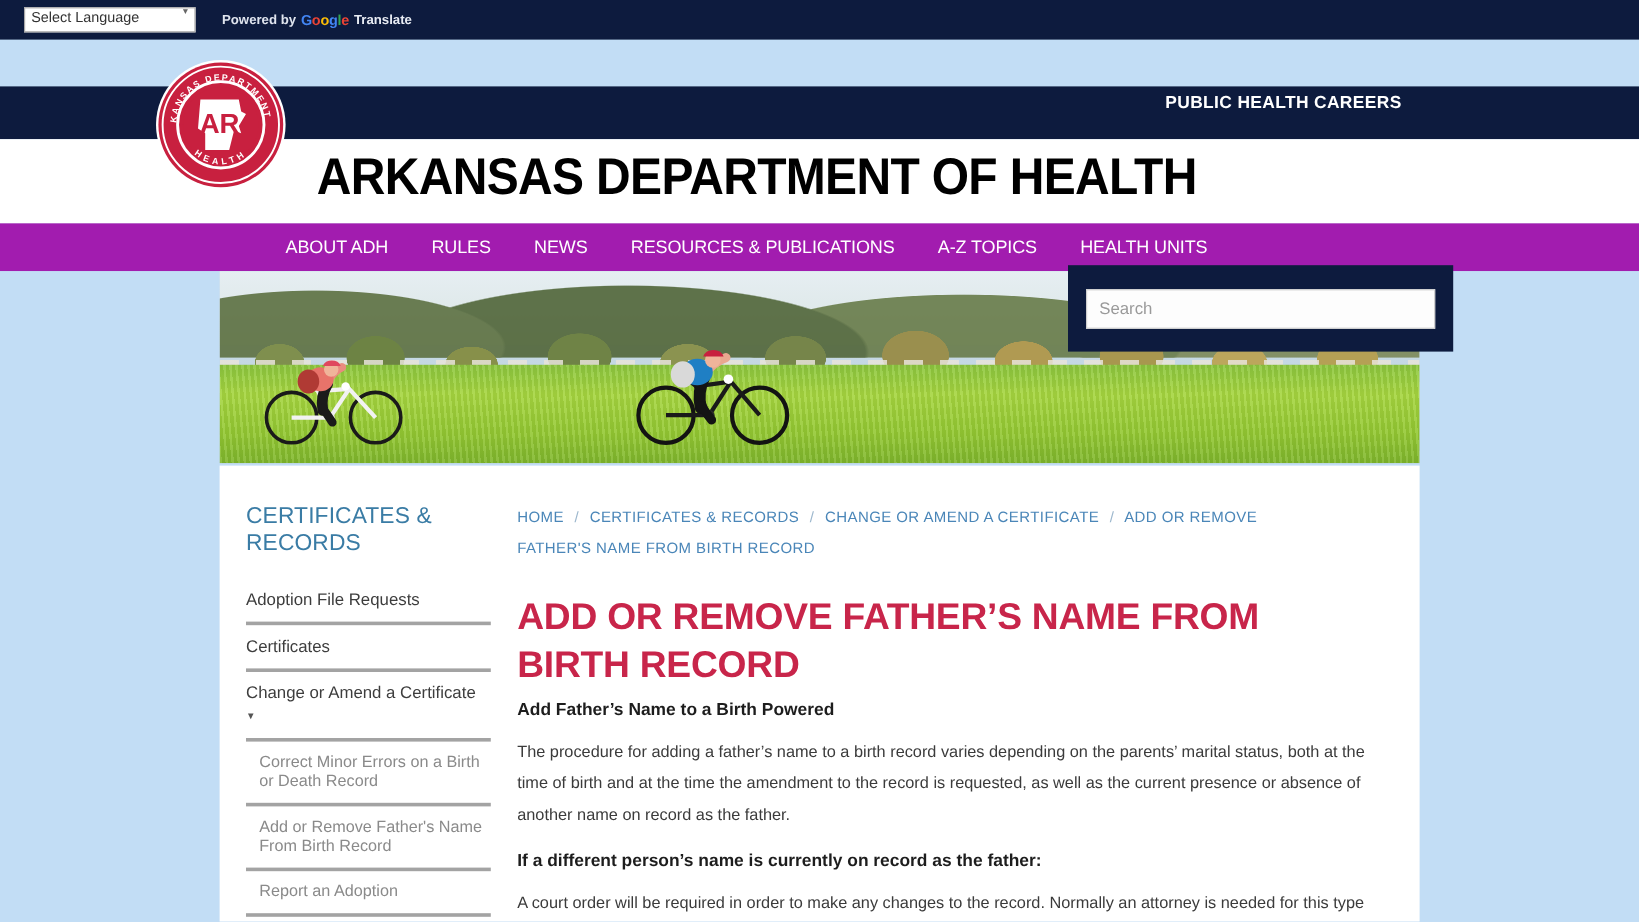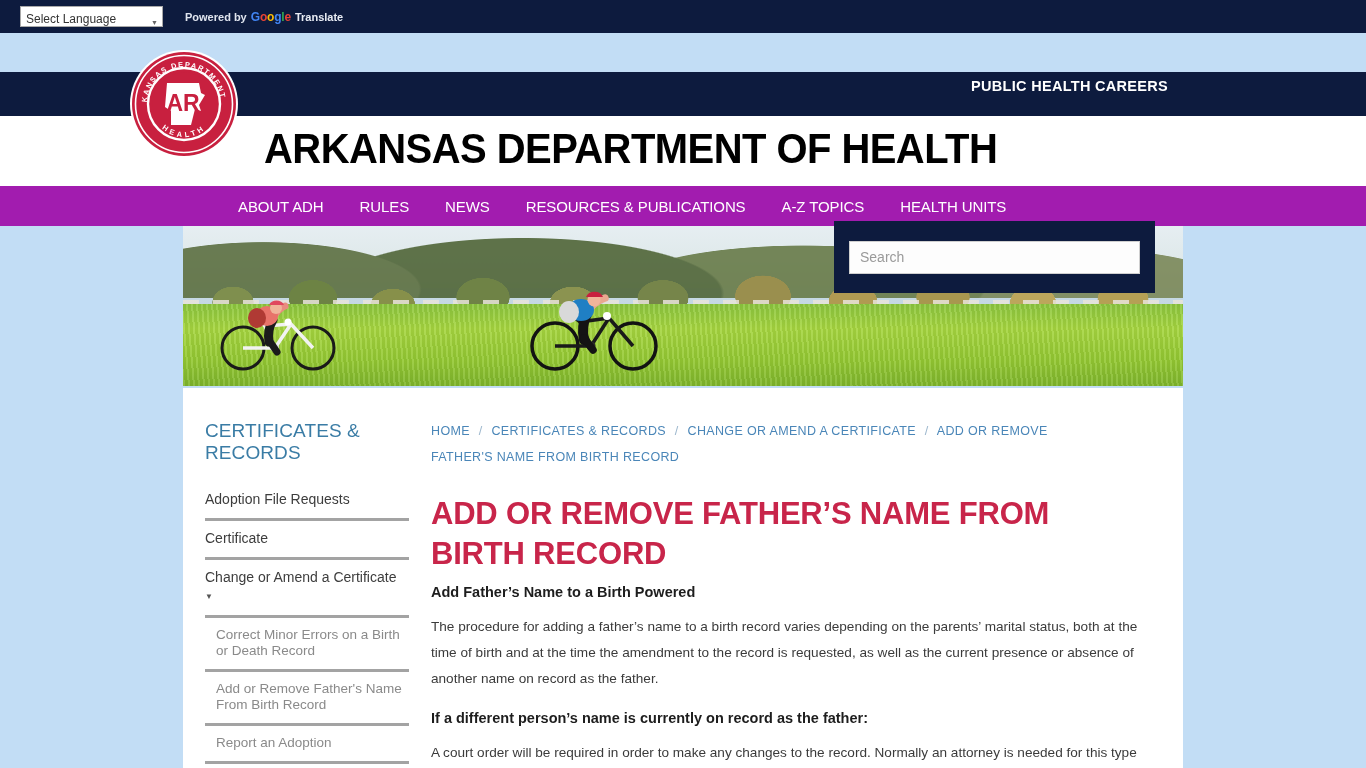--- a/index.html
+++ b/index.html
@@ -16,21 +16,21 @@
     height: 33px;
     background: #0d1b3e;
     display: flex;
     align-items: center;
     padding-left: 20px;
   }
   .lang-select {
     width: 143px; height: 21px;
     background: #fff;
     border: 1px solid #a9a9a9;
-    display: flex; align-items: flex-end;
+    display: flex; align-items: flex-start;
     justify-content: space-between;
     padding: 0 4px 0 5px;
     font-size: 12px;
     color: #333;
   }
   .lang-select .caret {
     font-size: 7px; color: #666; line-height: 1;
   }
   .powered-by {
     margin-left: 22px;
@@ -162,21 +162,21 @@
     background: repeating-linear-gradient(85deg, rgba(255,255,255,.10) 0 2px, rgba(0,0,0,.05) 2px 5px);
   }
 
   .cyclist { position: absolute; bottom: 12px; }
   .c1 { left: 30px; }
   .c2 { left: 340px; }
 
   
   .search-panel {
     position: absolute;
-    left: 834px; top: -5px;
+    left: 890px; top: -5px;
     width: 321px; height: 72px;
     background: #0d1b3e;
     z-index: 30;
     display: flex;
     align-items: center;
     justify-content: center;
   }
   .search-input {
     width: 291px; height: 33px;
     background: #fdfdfd;
@@ -365,21 +365,21 @@
 
 <div class="container">
 
   <aside class="sidebar">
     <div class="sidebar-title">CERTIFICATES &amp; RECORDS</div>
 
     <div class="side-item">
       <span>Adoption File Requests</span>
     </div>
     <div class="side-item">
-      <span>Certificate</span>
+      <span>Certificates</span>
     </div>
     <div class="side-item">
       <span>Change or Amend a Certificate</span>
       <span class="caret caret-line">▼</span>
     </div>
     <div class="side-item sub">
       <span>Correct Minor Errors on a Birth or Death Record</span>
     </div>
     <div class="side-item sub">
       <span>Add or Remove Father's Name From Birth Record</span>

